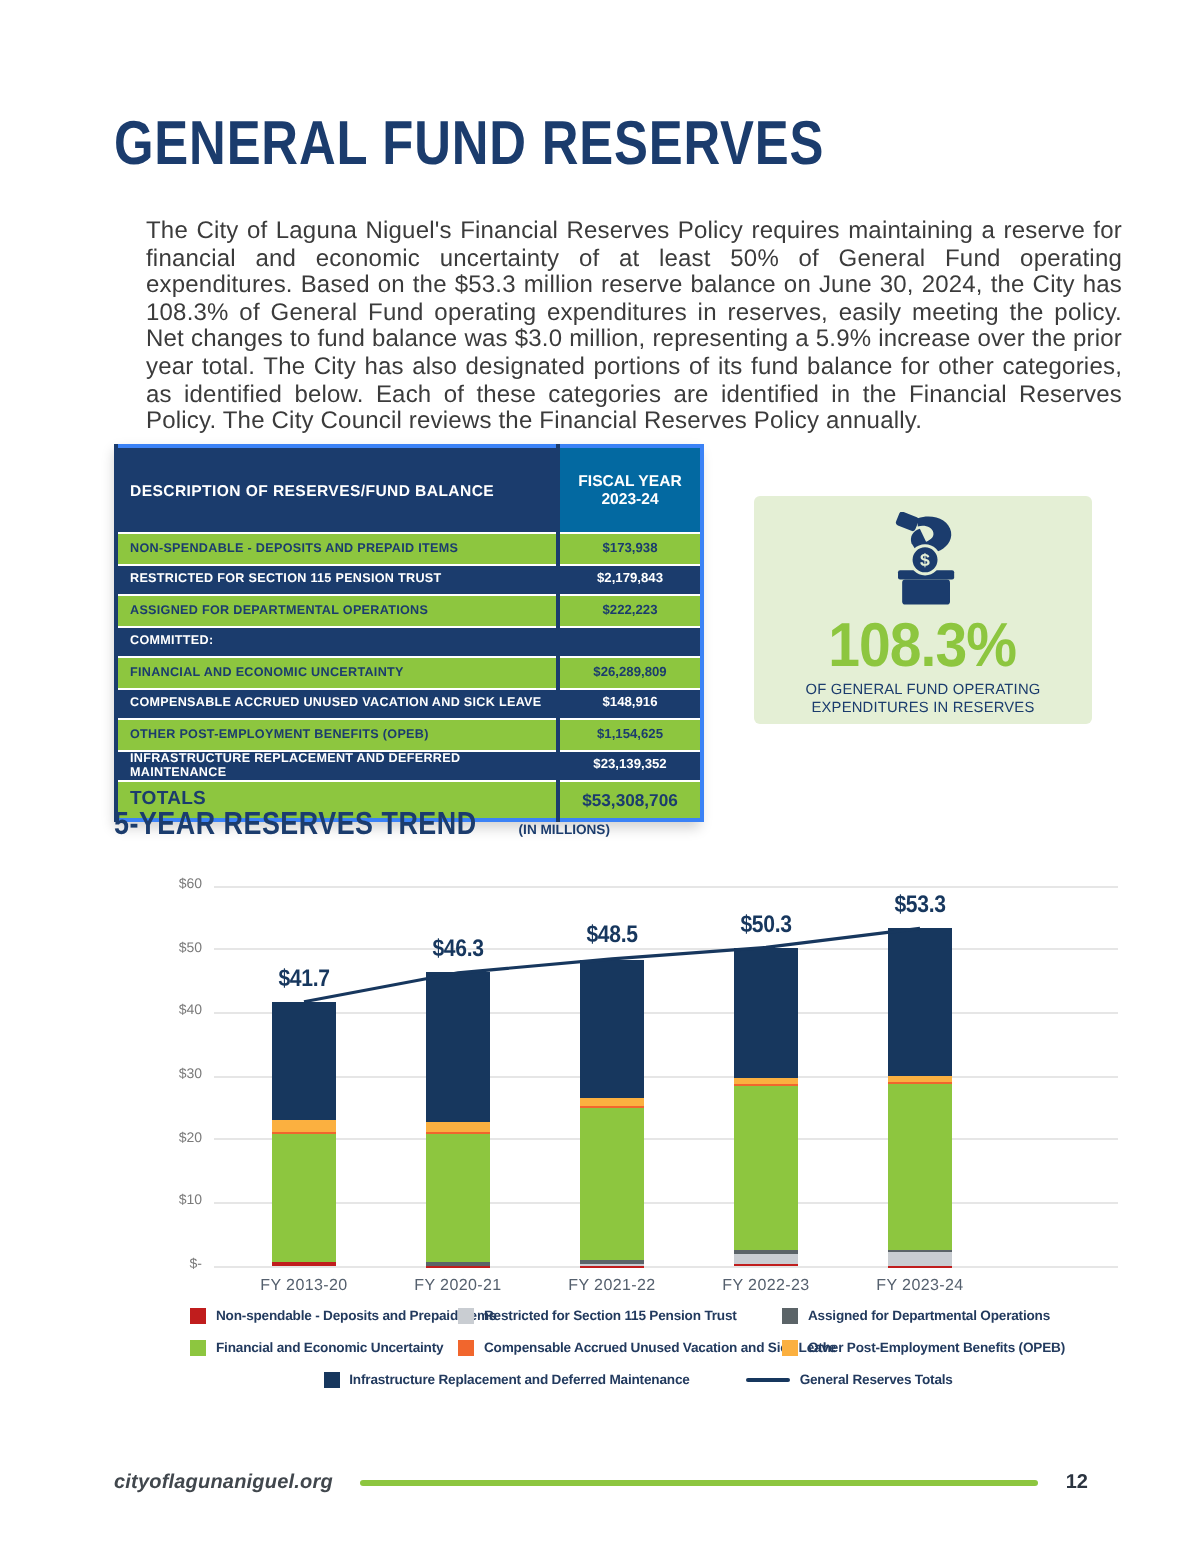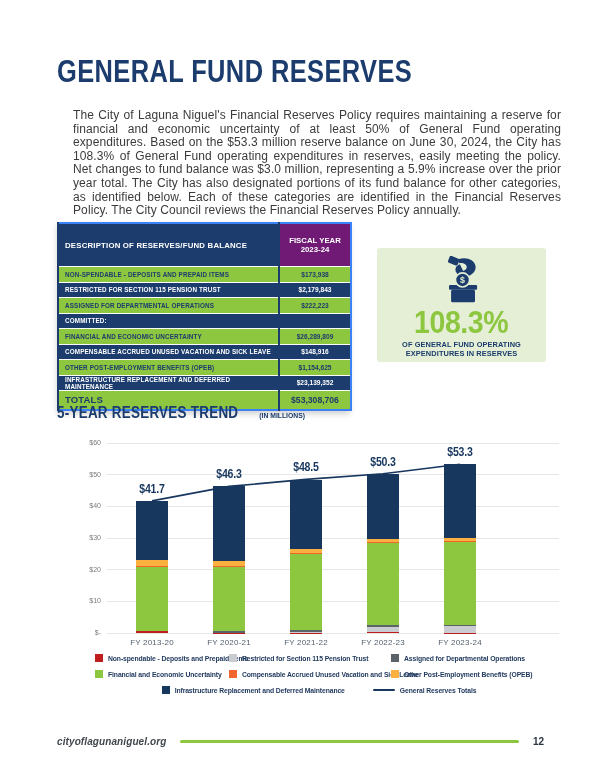--- a/index.html
+++ b/index.html
@@ -16,35 +16,35 @@
   .body-text { position:absolute; left:73px; top:109px; width:488px; font-size:12px; line-height:13.6px;
                color:#3b3b3b; text-align:justify; letter-spacing:.1px; }
 
   
   .table-wrap { position:absolute; left:57px; top:222px; width:293px; box-shadow:0 3px 6px rgba(0,0,0,.18); }
   table.reserves { width:100%; border-collapse:collapse; table-layout:fixed; border:2px solid #3b82f6; }
   table.reserves col.c1 { width:221px; } table.reserves col.c2 { width:72px; }
   table.reserves td, table.reserves th { border-top:1.5px solid #fff; border-left:2px solid #1b3c6d; vertical-align:middle; }
   table.reserves tr:first-child th { border-top:none; }
   th.h1 { background:#1b3c6d; color:#fff; font-size:7.8px; text-align:left; padding:4px 6px; height:26px; letter-spacing:.2px;}
-  th.h2 { background:#701a75; color:#fff; font-size:7.8px; text-align:center; padding:12px 4px; line-height:9px; }
+  th.h2 { background:#0369a1; color:#fff; font-size:7.8px; text-align:center; padding:12px 4px; line-height:9px; }
   tr.r-green td { background:#8dc63f; color:#1b3c6d; }
   tr.r-navy  td { background:#1b3c6d; color:#ffffff; }
   tr.r-total td { background:#8dc63f; color:#1b3c6d; }
   td.lbl { font-size:6.3px; font-weight:bold; padding:0 6px; height:15.5px; letter-spacing:.15px; }
   td.val { font-size:6.6px; font-weight:bold; text-align:center; padding:0 0; }
   tr.r-total td.lbl { font-size:9.5px; height:19px; }
   tr.r-total td.val { font-size:8.6px; }
 
   
   .highlight { position:absolute; left:377px; top:248px; width:169px; height:114px; background:#e4efd5;
                border-radius:3px; display:flex; flex-direction:column; align-items:center; padding-top:8px; }
   .hl-icon { width:52px; height:52px; }
   .hl-percent { font-size:31px; font-weight:800; color:#8dc63f; line-height:30px; transform:scaleX(.92); letter-spacing:-.5px; }
-  .hl-caption { margin-top:2px; font-size:7.4px; font-weight:bold; color:#1b3c6d; text-align:center; width:150px; line-height:9px; letter-spacing:.1px; }
+  .hl-caption { margin-top:2px; font-size:7.4px; font-weight:normal; color:#1b3c6d; text-align:center; width:150px; line-height:9px; letter-spacing:.1px; }
 
   
   .chart-section { position:absolute; left:57px; top:404px; width:505px; height:312px; }
   .chart-title { display:inline-block; font-size:16px; font-weight:800; color:#1b3c6d;
                  transform:scaleX(.84); transform-origin:left bottom; letter-spacing:.3px; white-space:nowrap; }
   .chart-subtitle { font-size:6.8px; font-weight:bold; color:#1b3c6d; margin-left:-18px; }
   .y-axis { position:absolute; left:0; top:39px; width:44px; height:190px; }
   .ytick { position:absolute; right:0; width:100%; text-align:right; font-size:7px; color:#7a7a7a; }
   .plot  { position:absolute; left:50px; top:39px; width:452px; height:190px; }
   .gridline { position:absolute; left:0; width:100%; height:1px; background:#e6e6e6; }

